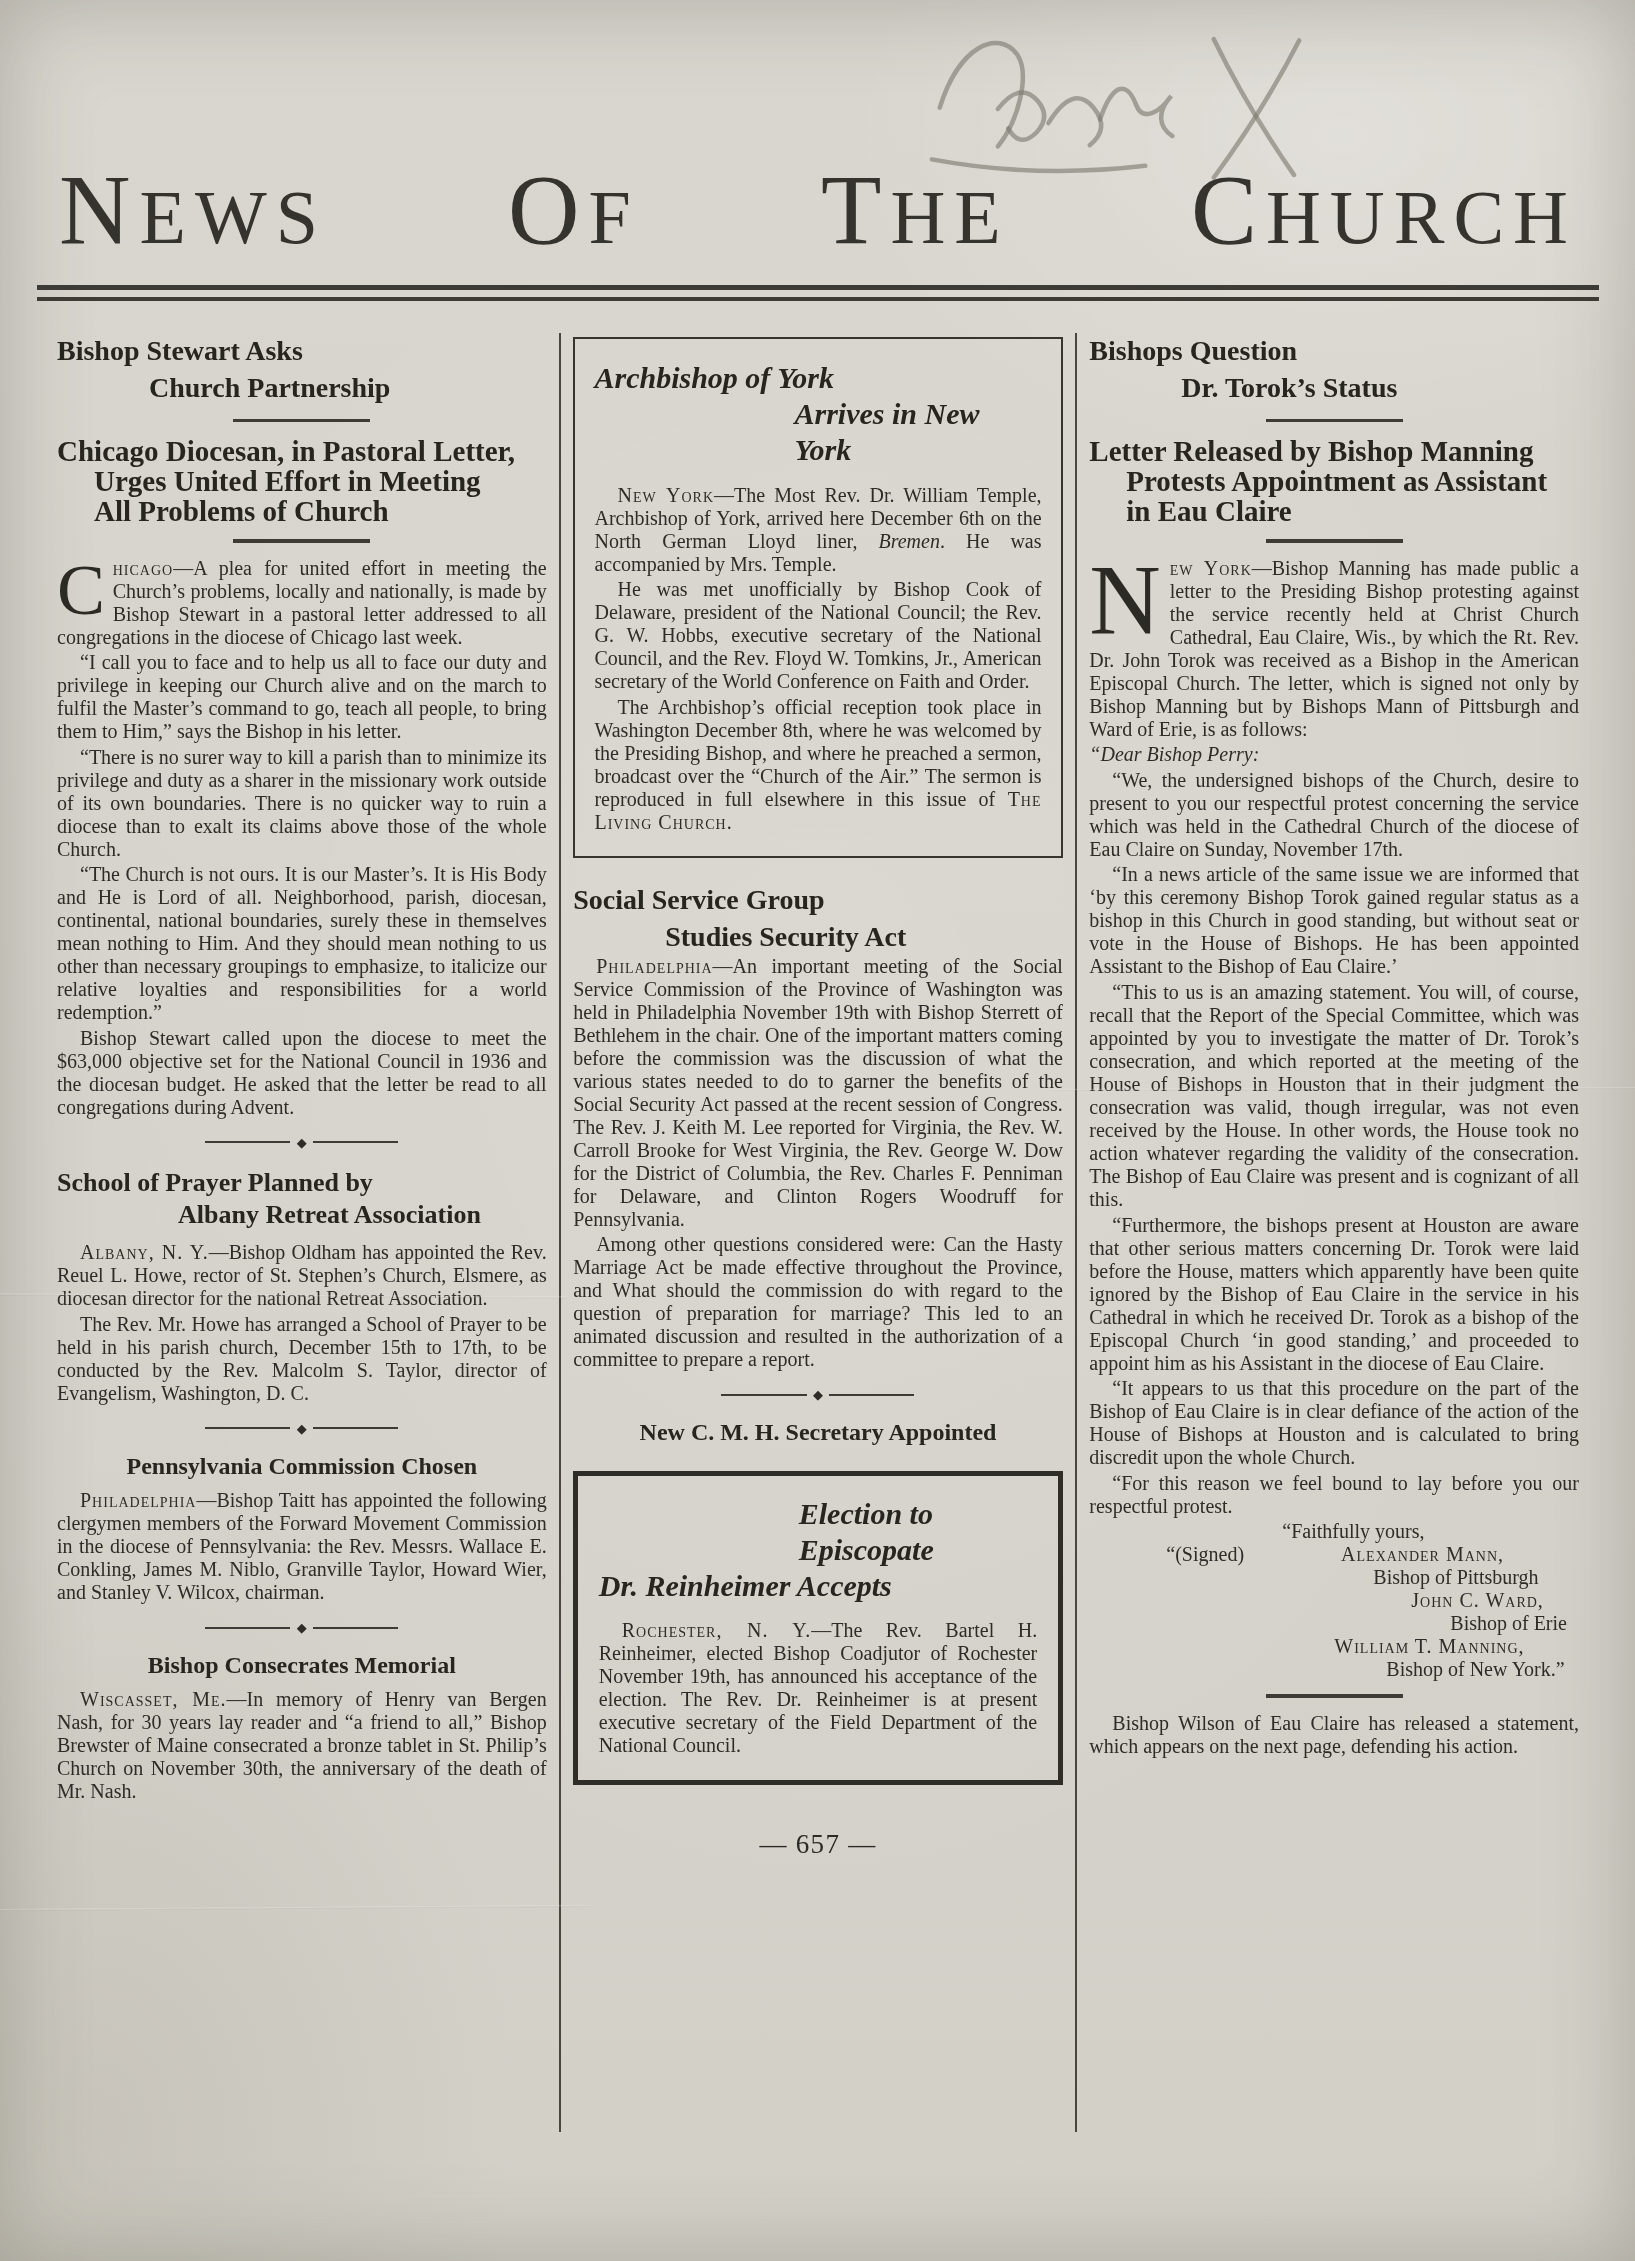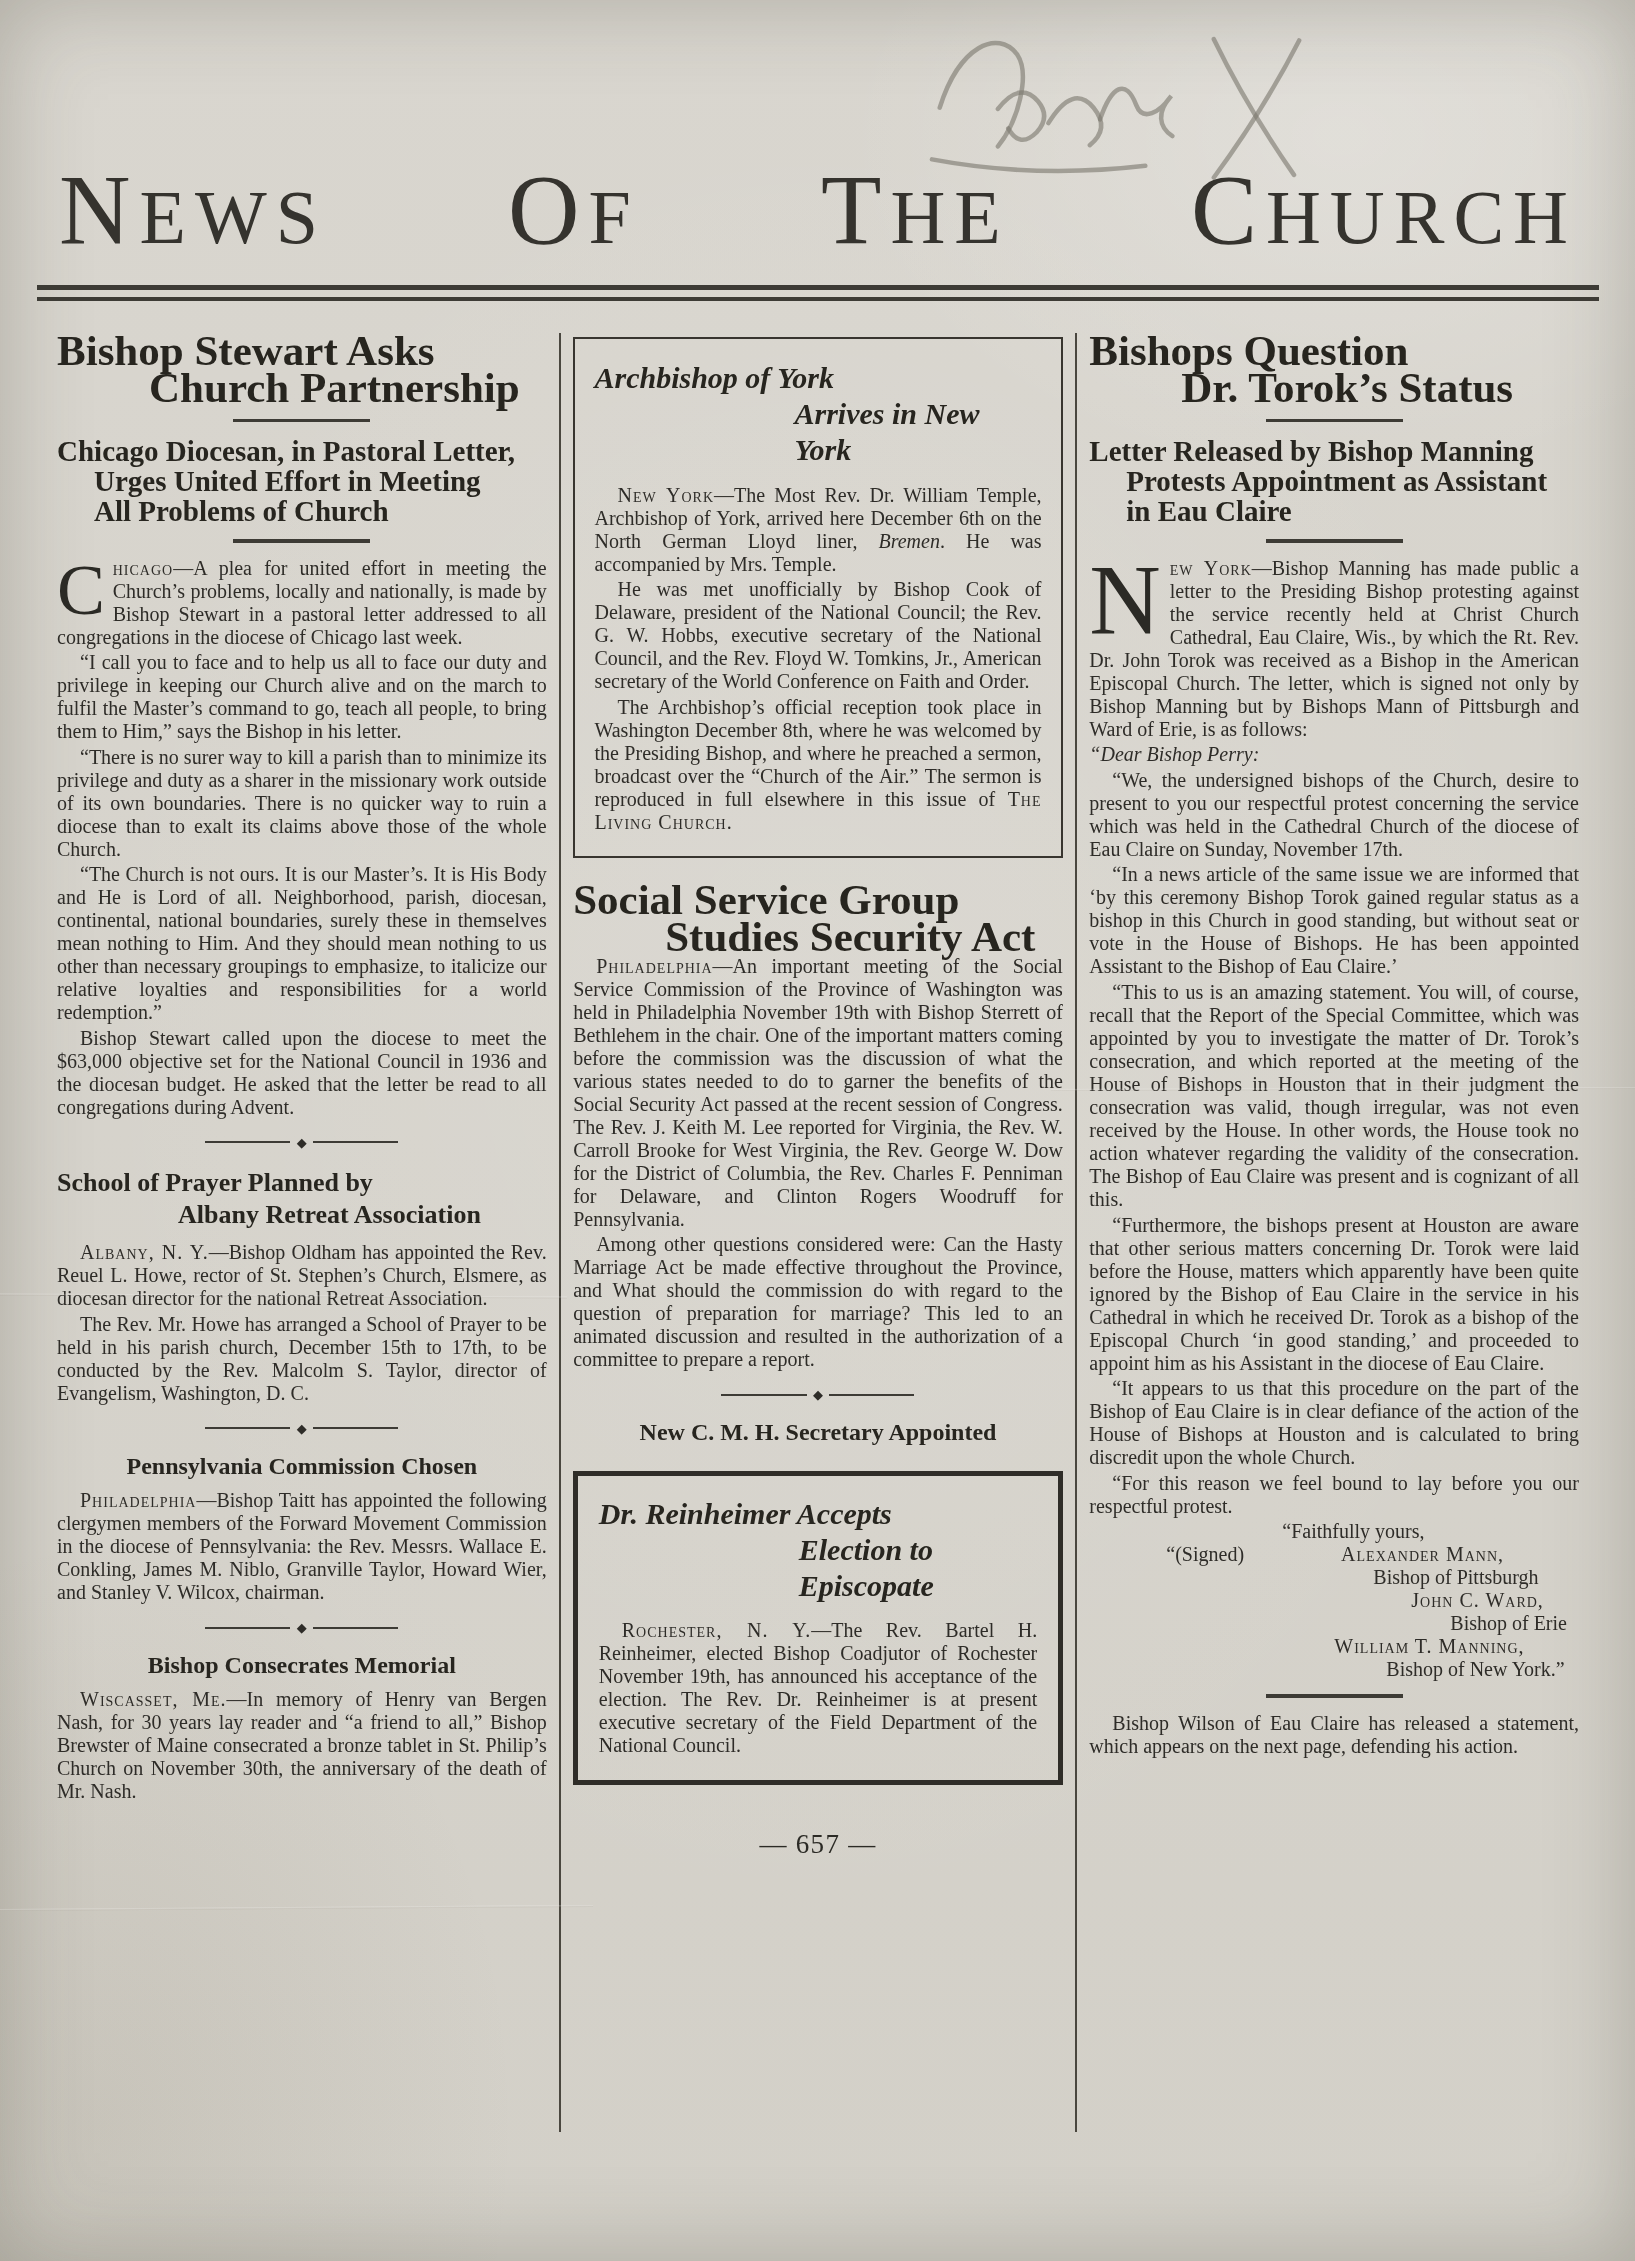--- a/index.html
+++ b/index.html
@@ -32,21 +32,21 @@
   .word .rest{font-size:76px;}
   .mast-rules{margin:19.3px 37px 0;height:7px;
     border-top:5.2px solid #3d3b35;border-bottom:4.5px solid #3d3b35;}
 
   
   .columns{display:flex;align-items:flex-start;padding:0 57px;margin-top:27px;}
   .col{width:490px;font-size:20px;line-height:23px;text-align:justify;}
   .vrule{width:1.9px;height:1799px;background:#4a473f;margin:5.2px 12.3px 0;flex:none;}
 
   .block{margin:0;}
-  .h1{font-size:43px;line-height:37px;font-weight:bold;text-align:left;color:#27251f;margin-top:3.9px;}
+  .h1{font-size:28px;line-height:37px;font-weight:bold;text-align:left;color:#27251f;margin-top:3.9px;}
   .h1 .ln1{padding-left:92px;}
   .h2{font-size:26px;line-height:32px;font-weight:bold;text-align:left;color:#27251f;margin:2.6px 0 10.3px;}
   .h2 .ln1{padding-left:121px;}
   .h3{font-size:24px;line-height:26px;font-weight:bold;text-align:center;color:#27251f;margin:1.3px 0 10.3px;}
   .hi{font-size:30px;line-height:36px;font-weight:bold;font-style:italic;text-align:left;color:#27251f;margin:3.9px 0 15.5px;}
   .hi .ln1{padding-left:200px;}
   .sub{font-size:29px;line-height:30px;font-weight:bold;text-align:left;color:#27251f;}
   .sub .ln1,.sub .ln2{padding-left:37px;}
   .rule{margin:13px auto 14px;width:137px;height:3.2px;background:#3d3b35;}
   .diamond{display:flex;align-items:center;justify-content:center;margin:17px auto 18px;width:193px;}
@@ -162,22 +162,22 @@
         <p class="para"><span class="lead">Philadelphia</span>—An important meeting of the Social Service Commission of the Province of Washington was held in Philadelphia November 19th with Bishop Sterrett of Bethlehem in the chair. One of the important matters coming before the commission was the discussion of what the various states needed to do to garner the benefits of the Social Security Act passed at the recent session of Congress. The Rev. J. Keith M. Lee reported for Virginia, the Rev. W. Carroll Brooke for West Virginia, the Rev. George W. Dow for the District of Columbia, the Rev. Charles F. Penniman for Delaware, and Clinton Rogers Woodruff for Pennsylvania.</p>
         <p class="para">Among other questions considered were: Can the Hasty Marriage Act be made effective throughout the Province, and What should the commission do with regard to the question of preparation for marriage? This led to an animated discussion and resulted in the authorization of a committee to prepare a report.</p>
         <div class="block diamond">
           <span class="dl"></span>
           <span class="dd">◆</span>
           <span class="dl"></span>
         </div>
         <div class="block h3">New C. M. H. Secretary Appointed</div>
         <div class="block box thick">
           <div class="block hi">
+            <div class="ln ln1">Election to Episcopate</div>
             <div class="ln ln0">Dr. Reinheimer Accepts</div>
-            <div class="ln ln1">Election to Episcopate</div>
           </div>
           <p class="para"><span class="lead">Rochester, N. Y.</span>—The Rev. Bartel H. Reinheimer, elected Bishop Coadjutor of Rochester November 19th, has announced his acceptance of the election. The Rev. Dr. Reinheimer is at present executive secretary of the Field Department of the National Council.</p>
         </div>
         <div class="block pagenum">— 657 —</div>
       </div>
     <div class="vrule"></div>
     <div class="col" id="col-right">
         <div class="block h1">
           <div class="ln ln0">Bishops Question</div>
           <div class="ln ln1">Dr. Torok’s Status</div>

